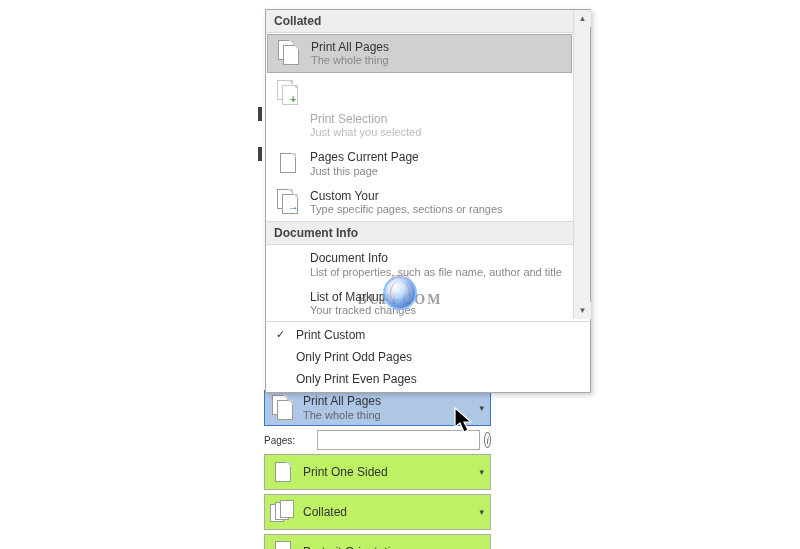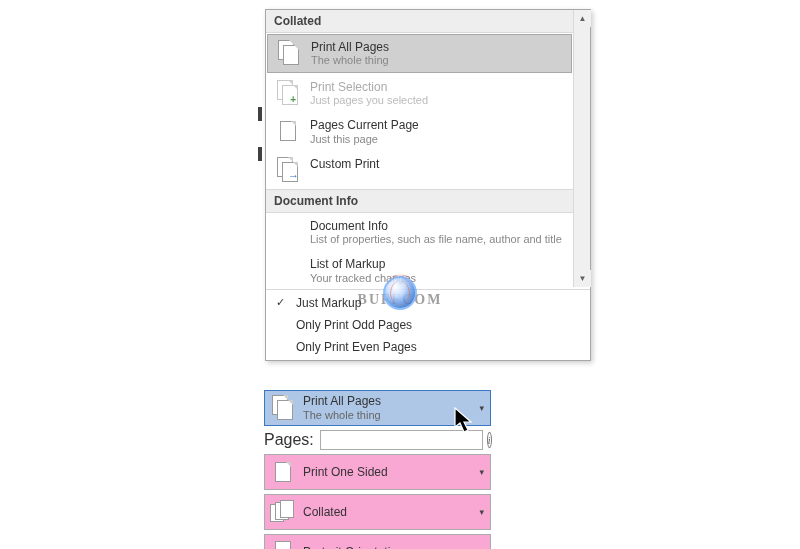--- a/index.html
+++ b/index.html
@@ -22,21 +22,21 @@
   
   .settings-col {
     position:absolute;
     left:264px; top:390px;
     width:227px;
   }
   .sel-box {
     position:relative;
     width:227px;
     border:1px solid #ababab;
-    background:#f9a8d4;
+    background:#bef264;
     display:flex;
     align-items:center;
     padding:3px 4px;
     margin-bottom:4px;
   }
   .sel-box.highlight {
     background:#aec7e7;
     border:1px solid #3a78c4;
   }
   .sel-box .icon {
@@ -47,21 +47,21 @@
   .sel-box .txt { flex:1 1 auto; line-height:1.18; }
   .sel-box .ttl { color:#333; font-size:12px; }
   .sel-box .sub { color:#666; font-size:11px; }
   .sel-box .caret {
     position:absolute; right:6px; top:50%; transform:translateY(-50%);
     font-size:9px; color:#444;
   }
   .pages-row {
     display:flex; align-items:center; margin-bottom:4px;
   }
-  .pages-row label { font-size:16px; color:#333; margin-right:6px; }
+  .pages-row label { font-size:10px; color:#333; margin-right:22px; }
   .pages-row input {
     flex:1 1 auto; height:20px;
     border:1px solid #ababab; background:#fff;
     font-family:inherit; font-size:12px; padding:0 3px;
   }
   .pages-row .info {
     width:16px; height:16px; margin-left:4px;
     border-radius:50%; border:1px solid #7a7a7a;
     display:flex; align-items:center; justify-content:center;
     font-size:10px; color:#555; font-style:italic; font-family:Georgia,serif;
@@ -115,21 +115,21 @@
   }
   .dd-item .dd-text { flex:1 1 auto; line-height:1.2; padding-top:1px;}
   .dd-item .dd-ttl { font-size:12px; color:#333; }
   .dd-item .dd-sub { font-size:11px; color:#888; }
   .dd-item.selected {
     background:#d0d0d0;
     border:1px solid #a8a8a8;
     margin:1px;
     padding:4px 7px 4px 7px;
   }
-  .dd-item.disabled .dd-ttl { color:#aaa; }
+  .dd-item.disabled .dd-ttl { color:#aaa;margin-top:32px; }
   .dd-item.disabled .dd-sub { color:#bbb; }
   .dd-item.noicon { padding-left:44px; }
   .dd-header.sub { border-top:1px solid #d9d9d9; }
 
   .dd-sep { height:1px; background:#d9d9d9; margin:2px 0; }
   .dd-simple {
     padding:4px 8px 4px 30px;
     font-size:12px;
     color:#333;
     position:relative;
@@ -323,21 +323,21 @@
               <span class="sheet s1">
                 <span class="fold"></span>
               </span>
               <span class="sheet s2">
                 <span class="fold"></span>
               </span>
             </span>
         </span>
         <span class="dd-text">
           <div class="dd-ttl">Print Selection</div>
-          <div class="dd-sub">Just pages you selected</div>
+          <div class="dd-sub">Just what you selected</div>
         </span>
       </div>
 
       <div class="dd-item">
         <span class="dd-icon">
           <span class="pg-icon single">
               <span class="sheet s1">
                 <span class="fold"></span>
               </span>
             </span>
@@ -353,21 +353,22 @@
           <span class="pg-icon arrow">
               <span class="sheet s1">
                 <span class="fold"></span>
               </span>
               <span class="sheet s2">
                 <span class="fold"></span>
               </span>
             </span>
         </span>
         <span class="dd-text">
-          <div class="dd-ttl">Custom Print</div>
+          <div class="dd-ttl">Custom Your</div>
+          <div class="dd-sub">Type specific pages, sections or ranges</div>
         </span>
       </div>
 
       <div class="dd-header sub">Document Info</div>
 
       <div class="dd-item noicon">
         <span class="dd-text">
           <div class="dd-ttl">Document Info</div>
           <div class="dd-sub">List of properties, such as file name, author and title</div>
         </span>
@@ -384,21 +385,21 @@
     <div class="dd-scroll">
       <div class="arrow up">▲</div>
       <div class="arrow dn">▼</div>
     </div>
   </div>
 
   <div class="dd-sep"></div>
 
   <div class="dd-simple">
     <span class="check">✓</span>
-    <span>Just Markup</span>
+    <span>Print Custom</span>
   </div>
   <div class="dd-simple">
     <span>Only Print Odd Pages</span>
   </div>
   <div class="dd-simple" style="padding-bottom:6px">
     <span>Only Print Even Pages</span>
   </div>
 </div>
 
 <div class="watermark">

